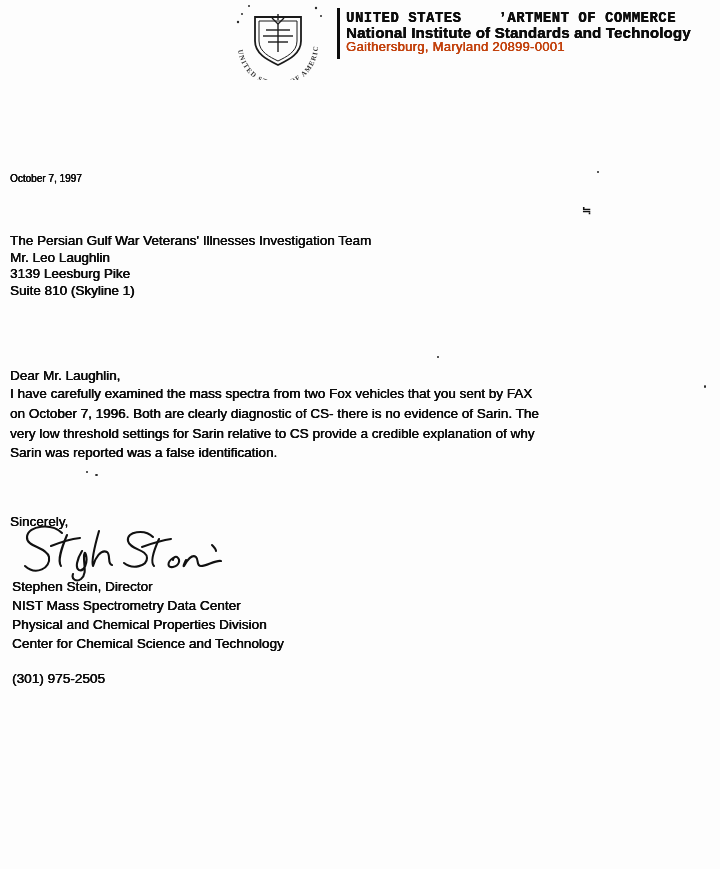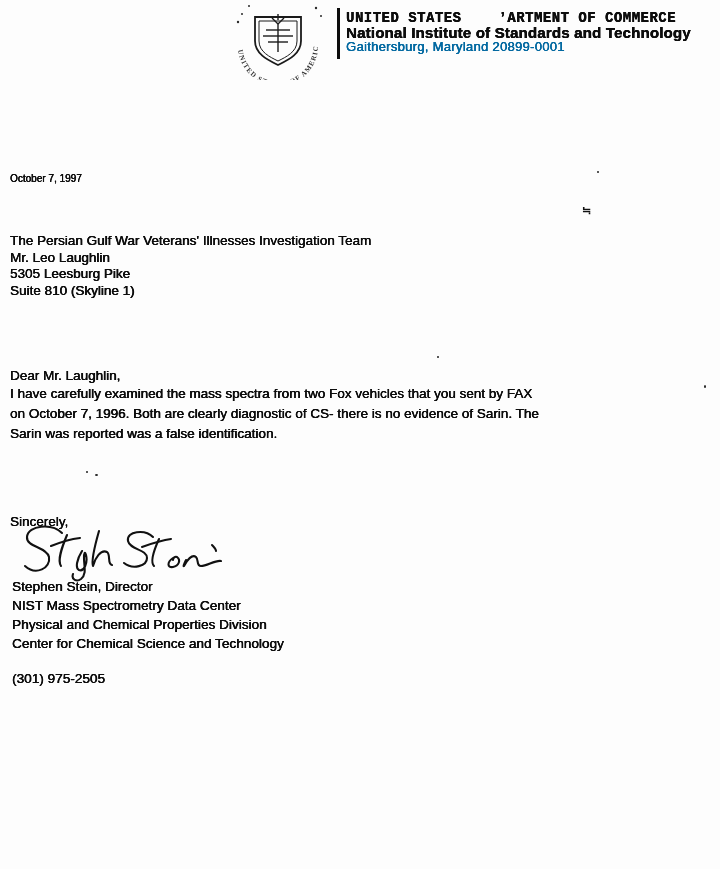--- a/index.html
+++ b/index.html
@@ -13,21 +13,21 @@
   }
   .scan { text-shadow:0.35px 0 0 currentColor, 0 0.2px 0 currentColor; }
 
   
   .seal { position:absolute; left:226px; top:0; width:104px; height:80px; }
   .divider { position:absolute; left:337px; top:8px; width:2.5px; height:51px; background:#0d0d0d; }
   .lh-text { position:absolute; left:346px; top:12px; line-height:13.5px; white-space:nowrap; }
   .lh-line1 { font-size:13.8px; font-weight:bold; letter-spacing:0.6px;font-family:Liberation Mono, monospace; }
   .lh-line1 .gap { display:inline-block; margin-left:37px; }
   .lh-line2 { font-size:15px; font-weight:bold; letter-spacing:0.2px; }
-  .lh-line3 { font-size:13px; color:#0369a1; letter-spacing:0.3px; margin-top:1px; }
+  .lh-line3 { font-size:13px; color:#c2410c; letter-spacing:0.3px; margin-top:1px; }
 
   
   .date      { position:absolute; left:10px;  top:173px; font-size:10px; }
   .recipient { position:absolute; left:10px;  top:233px; font-size:13.5px; line-height:16.6px; }
   .salutation{ position:absolute; left:10px;  top:329px; font-size:13.5px;margin-top:39px; }
   .bodytext  { position:absolute; left:10px;  top:384px; font-size:13.5px; line-height:19.8px; width:680px; }
   .closing   { position:absolute; left:10px;  top:503px; font-size:13.5px;margin-top:11px; }
   .signature { position:absolute; left:14px;  top:520px; width:215px; height:62px; }
   .signer    { position:absolute; left:12px;  top:577px; font-size:13.6px; line-height:19px; }
   .phone     { position:absolute; left:12px;  top:671px; font-size:13.6px; }
@@ -85,29 +85,30 @@
   <div class="lh-line3">Gaithersburg, Maryland 20899-0001</div>
 </div>
 
 <div class="date scan">October 7, 1997</div>
 
 <span class="artifact-mark">≒</span>
 
 <div class="recipient scan">
   <div>The Persian Gulf War Veterans' Illnesses Investigation Team</div>
   <div>Mr. Leo Laughlin</div>
-  <div>5305 Leesburg Pike</div>
+  <div>3139 Leesburg Pike</div>
   <div>Suite 810 (Skyline 1)</div>
 </div>
 
 <div class="salutation scan">Dear Mr. Laughlin,</div>
 
 <div class="bodytext scan">
   <div>I have carefully examined the mass spectra from two Fox vehicles that you sent by FAX</div>
   <div>on October 7, 1996. Both are clearly diagnostic of CS- there is no evidence of Sarin. The</div>
+  <div>very low threshold settings for Sarin relative to CS provide a credible explanation of why</div>
   <div>Sarin was reported was a false identification.</div>
 </div>
 
 <div class="closing scan">Sincerely,</div>
 
 <svg class="signature" viewBox="0 0 215 62" aria-hidden="true">
   <g stroke="#111" stroke-width="2.1" fill="none" stroke-linecap="round" stroke-linejoin="round">
 
     <path d="M48,13 C38,3 14,5 13,17 C12,27 33,27 35,37 C37,48 22,56 11,46"></path>
     <path d="M53,15 C48,27 43,40 47,46"></path>

